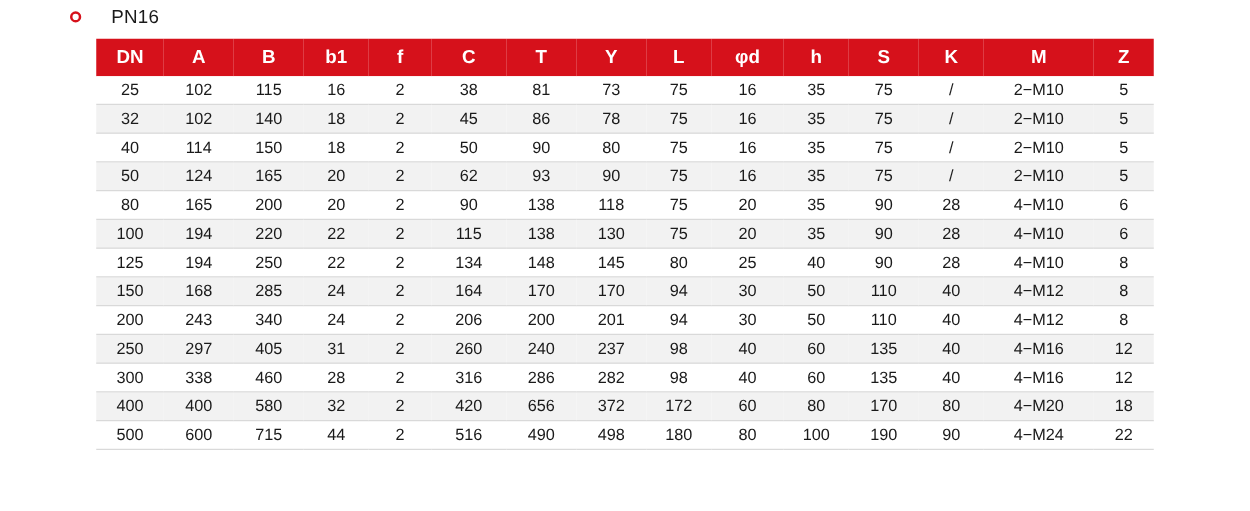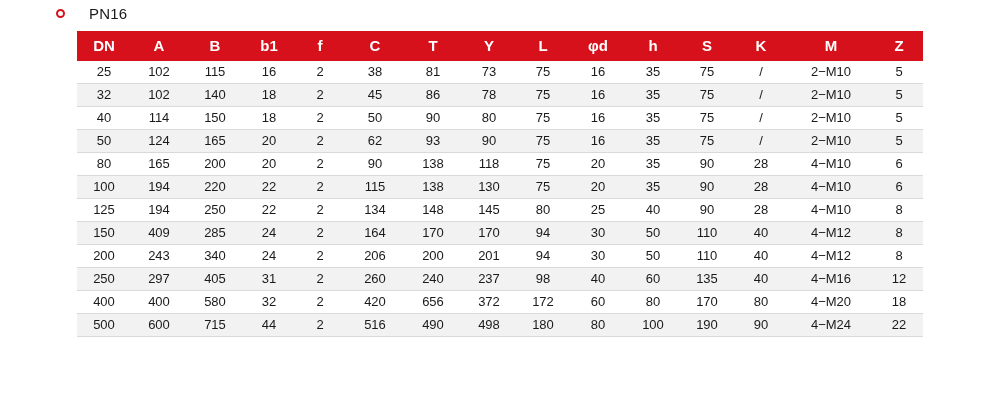--- a/index.html
+++ b/index.html
@@ -263,21 +263,21 @@
           <td>80</td>
           <td>25</td>
           <td>40</td>
           <td>90</td>
           <td>28</td>
           <td>4−M10</td>
           <td>8</td>
         </tr>
         <tr>
           <td>150</td>
-          <td>409</td>
+          <td>168</td>
           <td>285</td>
           <td>24</td>
           <td>2</td>
           <td>164</td>
           <td>170</td>
           <td>170</td>
           <td>94</td>
           <td>30</td>
           <td>50</td>
           <td>110</td>
@@ -313,20 +313,37 @@
           <td>237</td>
           <td>98</td>
           <td>40</td>
           <td>60</td>
           <td>135</td>
           <td>40</td>
           <td>4−M16</td>
           <td>12</td>
         </tr>
         <tr>
+          <td>300</td>
+          <td>338</td>
+          <td>460</td>
+          <td>28</td>
+          <td>2</td>
+          <td>316</td>
+          <td>286</td>
+          <td>282</td>
+          <td>98</td>
+          <td>40</td>
+          <td>60</td>
+          <td>135</td>
+          <td>40</td>
+          <td>4−M16</td>
+          <td>12</td>
+        </tr>
+        <tr>
           <td>400</td>
           <td>400</td>
           <td>580</td>
           <td>32</td>
           <td>2</td>
           <td>420</td>
           <td>656</td>
           <td>372</td>
           <td>172</td>
           <td>60</td>

